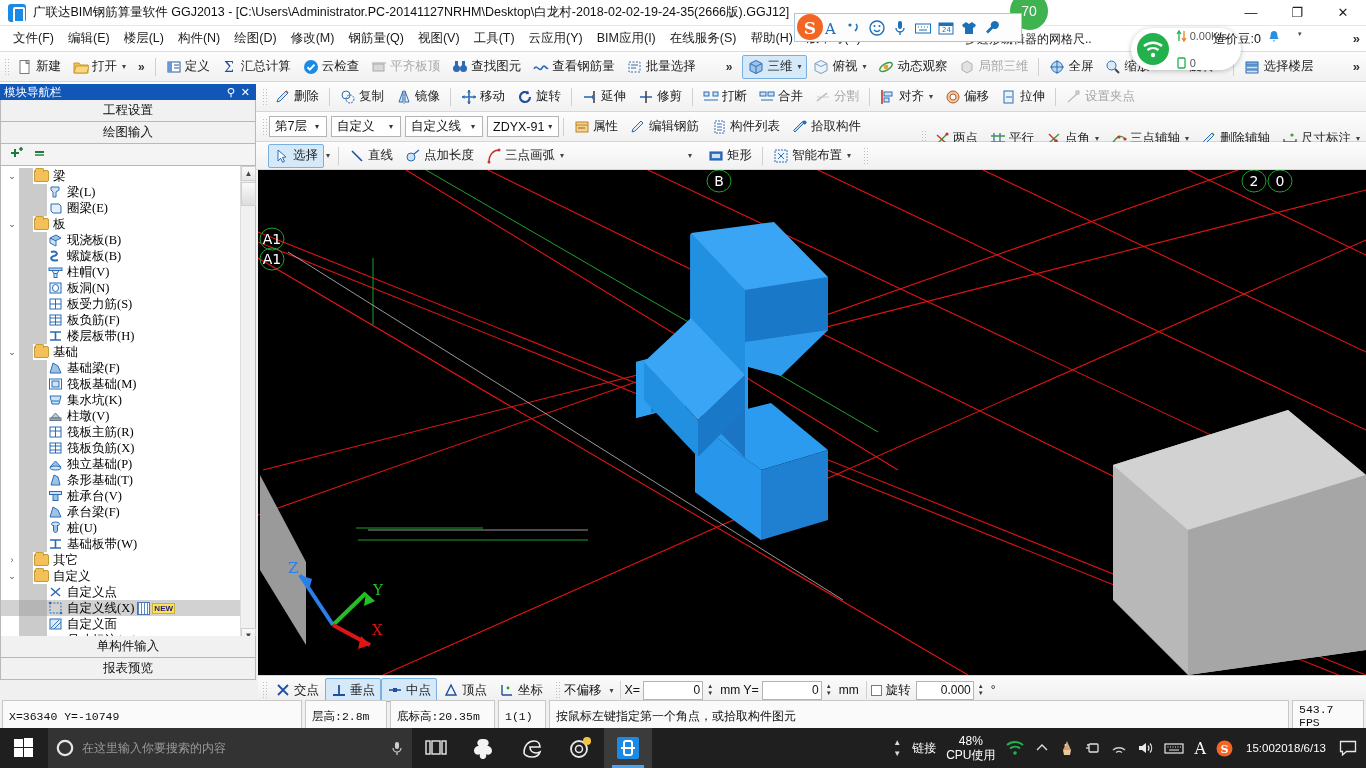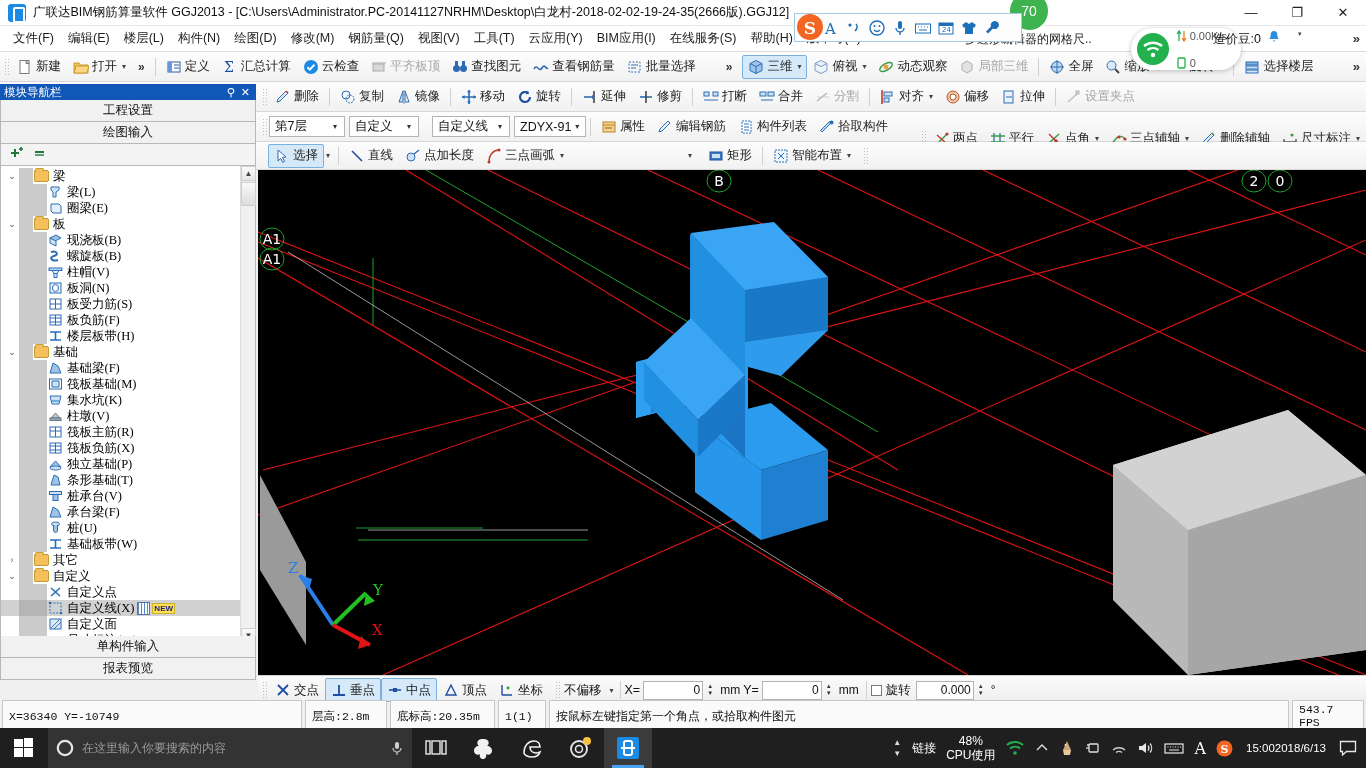--- a/index.html
+++ b/index.html
@@ -485,29 +485,29 @@
           <rect x="10" y="2" width="3" height="3" fill="#d8d8d8" stroke="#b5b5b5"></rect>
         </svg>
       </span>
     <span>设置夹点</span>
   </div>
 </div>
 
 <div class="tbrow" id="tb3">
   <div style="width:258px;flex:none;"></div>
   <div class="tgrip"></div>
-  <div class="combo" style="width:76px;">
+  <div class="combo" style="width:58px;">
     <span class="cv">第7层</span>
     <span class="cbtn">▾</span>
   </div>
   <div class="combo" style="width:70px;margin-left:4px;">
     <span class="cv">自定义</span>
     <span class="cbtn">▾</span>
   </div>
-  <div class="combo" style="width:78px;margin-left:13px;">
+  <div class="combo" style="width:78px;margin-left:4px;">
     <span class="cv">自定义线</span>
     <span class="cbtn">▾</span>
   </div>
   <div class="combo" style="width:72px;margin-left:4px;">
     <span class="cv">ZDYX-91</span>
     <span class="cbtn">▾</span>
   </div>
   <div class="tsep"></div>
   <div class="tbtn">
     <span class="ico">

